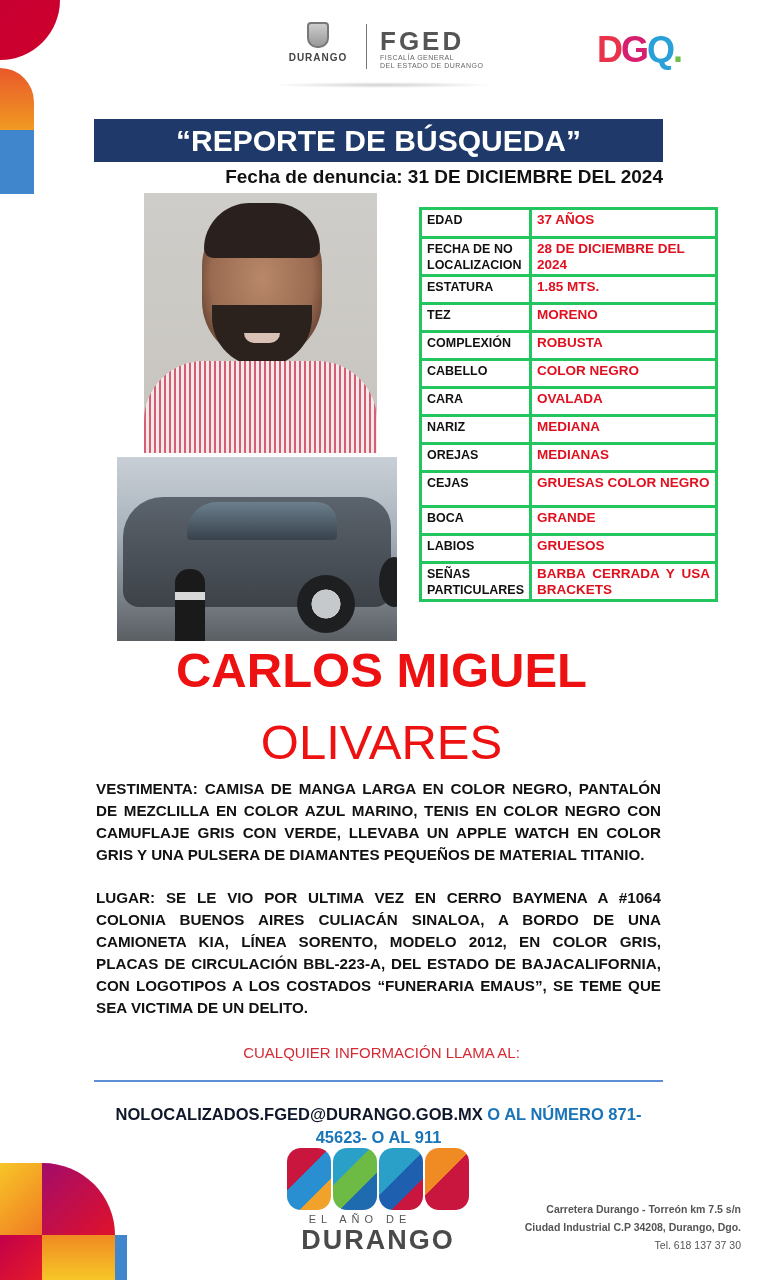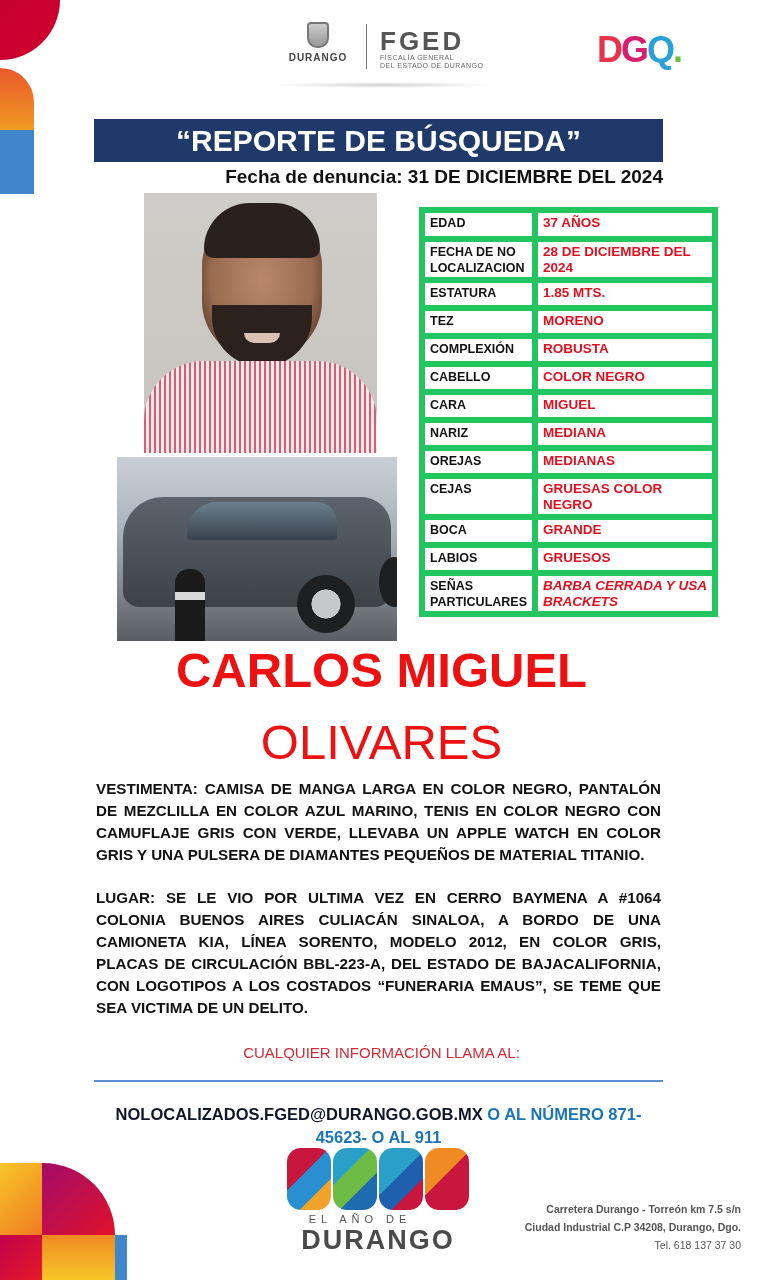--- a/index.html
+++ b/index.html
@@ -47,24 +47,24 @@
   .photo-car { position: absolute; left: 117px; top: 457px; width: 280px; height: 184px; background: linear-gradient(180deg, #c9cfd6 0%, #a9b3bc 40%, #5a5f64 100%); overflow: hidden; }
   .car-body { position: absolute; left: 6px; top: 40px; width: 268px; height: 110px; border-radius: 40px 30px 16px 16px; background: linear-gradient(180deg, #5b636c, #3d4248); }
   .car-window { position: absolute; left: 70px; top: 45px; width: 150px; height: 38px; border-radius: 30px 20px 4px 4px; background: linear-gradient(180deg, #6c7f8d, #37424c); }
   .car-wheel1 { position: absolute; left: 180px; top: 118px; width: 58px; height: 58px; border-radius: 50%; background: radial-gradient(circle, #c5c9cc 0 35%, #1d1f21 36% 100%); }
   .car-wheel2 { position: absolute; left: 262px; top: 100px; width: 30px; height: 50px; border-radius: 50%; background: #1d1f21; }
   .car-post { position: absolute; left: 58px; top: 112px; width: 30px; height: 72px; border-radius: 14px 14px 0 0; background: #1a1a1a; }
   .car-post-band { position: absolute; left: 58px; top: 135px; width: 30px; height: 8px; background: #d8d8d8; }
 
   
   .info-table { position: absolute; left: 419px; top: 207px; width: 299px; border-collapse: collapse; }
-  .info-table td { border: 6px solid #22c55e; vertical-align: top; padding: 2px 5px 1px; font-size: 12.5px; font-weight: bold; line-height: 16px; }
+  .info-table td { border: 3px solid #22c55e; vertical-align: top; padding: 2px 5px 1px; font-size: 12.5px; font-weight: bold; line-height: 16px; }
   .info-table td.lbl { width: 105px; color: #111; }
   .info-table td.val { color: #e0101f; font-size: 13.5px; }
-  .info-table td.val.justify { text-align: justify; text-align-last: left; font-style: italic; }
+  .info-table td.val.justify { text-align: justify; text-align-last: left; }
 
   
   .name-line1 { position: absolute; left: 0; width: 763px; top: 642px; text-align: center; font-size: 49px; font-weight: bold; color: #ee1111; line-height: 56px; }
   .name-line2 { position: absolute; left: 0; width: 763px; top: 714px; text-align: center; font-size: 49px; font-weight: normal; color: #ee1111; line-height: 56px; }
 
   
   .para { position: absolute; left: 96px; width: 565px; font-size: 15.2px; font-weight: bold; line-height: 22px; text-align: justify; color: #111; }
   .para .label { }
   .para-vest { top: 778px; }
   .para-lugar { top: 887px; }
@@ -153,21 +153,21 @@
     <tr style="height:28px;">
         <td class="lbl">COMPLEXIÓN</td>
         <td class="val">ROBUSTA</td>
       </tr>
     <tr style="height:28px;">
         <td class="lbl">CABELLO</td>
         <td class="val">COLOR NEGRO</td>
       </tr>
     <tr style="height:28px;">
         <td class="lbl">CARA</td>
-        <td class="val">MIGUEL</td>
+        <td class="val">OVALADA</td>
       </tr>
     <tr style="height:28px;margin-top:9px;">
         <td class="lbl">NARIZ</td>
         <td class="val">MEDIANA</td>
       </tr>
     <tr style="height:28px;">
         <td class="lbl">OREJAS</td>
         <td class="val">MEDIANAS</td>
       </tr>
     <tr style="height:35px;">

